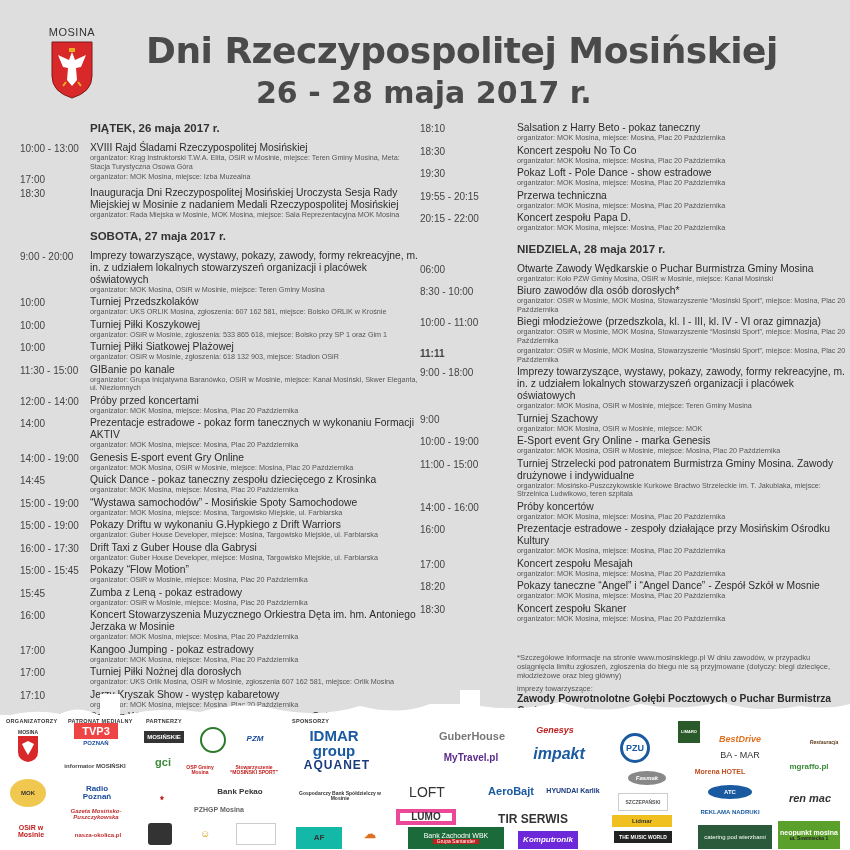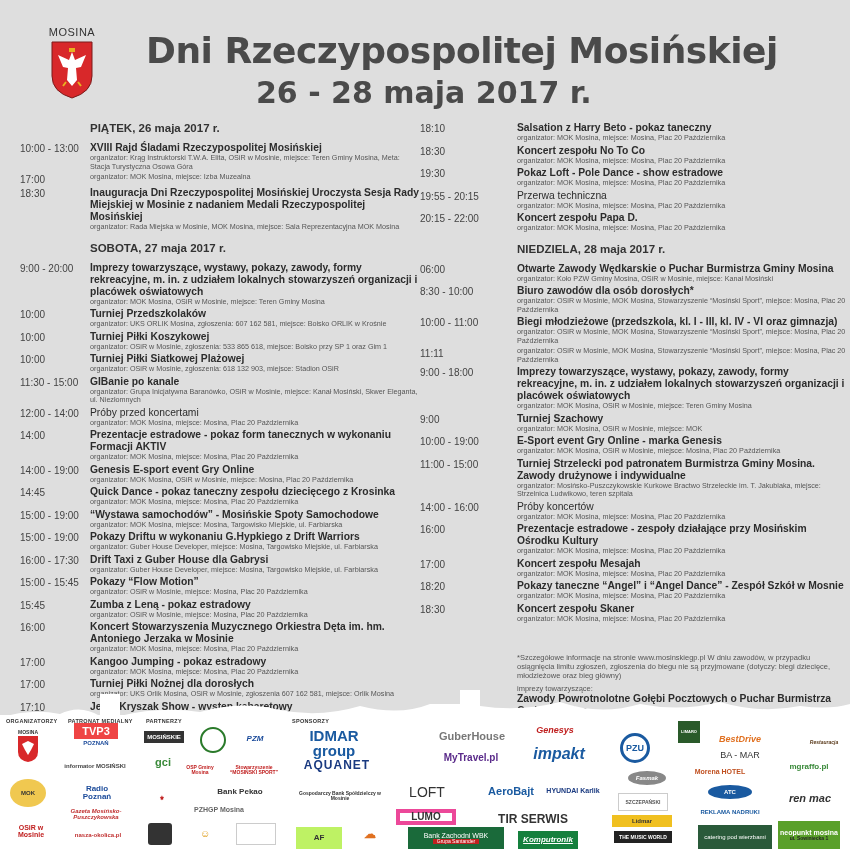--- a/index.html
+++ b/index.html
@@ -17,21 +17,21 @@
   .col-left { left: 20px; width: 400px; }
   .col-right { left: 517px; width: 330px; }
 
   .day-heading { font-weight: bold; font-size: 11.5px; color: #333; margin: 0 0 8px 70px; }
   .col-right .day-heading { margin-left: 0; }
   .event { display: flex; margin-bottom: 2px; }
   .time { width: 70px; flex: none; font-size: 10px; color: #444; padding-top: 1px; }
   .col-right .time { position: absolute; left: -420px; }
   .col-right .event { position: relative; }
   .ev-body { flex: 1; }
-  .ev-title { font-size: 10.3px; font-weight: bold; color: #2c2c2c; line-height: 12px; }
+  .ev-title { font-size: 10.3px; font-weight: normal; color: #2c2c2c; line-height: 12px; }
   .ev-title.plain { font-weight: normal; }
   .ev-org { font-size: 7.2px; color: #555; line-height: 8.5px; }
   .spacer { height: 8px; }
 
   .note { font-size: 7.5px; color: #555; line-height: 9px; }
   .note-title { font-size: 10.3px; font-weight: bold; color: #2c2c2c; line-height: 12px; }
 
   .skyline { position: absolute; left: 0; top: 690px; width: 850px; height: 40px; }
   .sponsors { position: absolute; left: 0; top: 715px; width: 850px; height: 135px; background: #fff; }
   .sp-label { position: absolute; font-size: 5.5px; color: #333; font-weight: bold; letter-spacing: 0.3px; }
@@ -273,21 +273,21 @@
         </div>
       </div>
       <div class="event" style="padding-left: 0px;">
         <div class="time" style="position: absolute; left: -97px; width: 90px;">10:00 - 11:00</div>
         <div class="ev-body">
           <div class="ev-title">Biegi młodzieżowe (przedszkola, kl. I - III, kl. IV - VI oraz gimnazja)</div>
           <div class="ev-org">organizator: OSiR w Mosinie, MOK Mosina, Stowarzyszenie “Mosiński Sport”, miejsce: Mosina, Plac 20 Października</div>
         </div>
       </div>
       <div class="event" style="padding-left: 0px;">
-        <div class="time" style="position: absolute; left: -97px; width: 90px;">11:11</div>
+        <div class="time" style="position: absolute; left: -97px; width: 90px; font-weight: bold;">11:11</div>
         <div class="ev-body">
           <div class="ev-org">organizator: OSiR w Mosinie, MOK Mosina, Stowarzyszenie “Mosiński Sport”, miejsce: Mosina, Plac 20 Października</div>
         </div>
       </div>
       <div class="event" style="padding-left: 0px;">
         <div class="time" style="position: absolute; left: -97px; width: 90px;">9:00 - 18:00</div>
         <div class="ev-body">
           <div class="ev-title">Imprezy towarzyszące, wystawy, pokazy, zawody, formy rekreacyjne, m. in. z udziałem lokalnych stowarzyszeń organizacji i placówek oświatowych</div>
           <div class="ev-org">organizator: MOK Mosina, OSiR w Mosinie, miejsce: Teren Gminy Mosina</div>
         </div>
@@ -401,34 +401,34 @@
   <div class="logo" style="left:152px;top:70px;width:20px;height:26px;font-size:6px;color:#c02020;">⚜</div>
   <div class="logo" style="left:208px;top:70px;width:64px;height:14px;font-size:8px;color:#333;">Bank Pekao</div>
   <div class="logo" style="left:184px;top:88px;width:70px;height:12px;font-size:7px;color:#666;">PZHGP Mosina</div>
   <div class="logo" style="left:148px;top:108px;width:24px;height:22px;background:#333;border-radius:3px;"></div>
   <div class="logo" style="left:190px;top:108px;width:30px;height:22px;font-size:10px;color:#e0a020;">☺</div>
   <div class="logo" style="left:236px;top:108px;width:40px;height:22px;border:1px solid #ccc;"></div>
 
   <div class="logo" style="left:292px;top:18px;width:84px;height:20px;font-size:15px;color:#1a5aa0;">IDMAR group</div>
   <div class="logo" style="left:298px;top:42px;width:78px;height:16px;font-size:12px;color:#1a3a80;letter-spacing:1px;">AQUANET</div>
   <div class="logo" style="left:292px;top:68px;width:96px;height:26px;font-size:5px;color:#333;">Gospodarczy Bank Spółdzielczy w Mosinie</div>
-  <div class="logo" style="left:296px;top:112px;width:46px;height:22px;background:#bef264;font-size:8px;color:#333;">AF</div>
+  <div class="logo" style="left:296px;top:112px;width:46px;height:22px;background:#14b8a6;font-size:8px;color:#333;">AF</div>
   <div class="logo" style="left:354px;top:108px;width:32px;height:22px;font-size:12px;color:#e07020;">☁</div>
 
   <div class="logo" style="left:430px;top:8px;width:84px;height:26px;font-size:11px;color:#777;">GuberHouse</div>
   <div class="logo" style="left:426px;top:36px;width:90px;height:14px;font-size:10px;color:#5a2a8a;">MyTravel.pl</div>
   <div class="logo" style="left:404px;top:66px;width:46px;height:22px;font-size:14px;color:#333;font-weight:normal;">LOFT</div>
   <div class="logo" style="left:396px;top:94px;width:60px;height:16px;font-size:10px;color:#333;border:4px solid #ec4899;">LUMO</div>
   <div class="logo" style="left:478px;top:66px;width:66px;height:20px;font-size:11px;color:#1a5aa0;">AeroBajt</div>
   <div class="logo" style="left:498px;top:96px;width:70px;height:16px;font-size:12px;color:#333;">TIR SERWIS</div>
   <div class="logo" style="left:408px;top:112px;width:96px;height:22px;background:#1a6a3a;color:#fff;font-size:7px;font-weight:normal;flex-direction:column;">
     <span>Bank Zachodni WBK</span>
       <span style="font-size:5px;background:#c02020;padding:0 4px">Grupa Santander</span>
   </div>
-  <div class="logo" style="left:518px;top:116px;width:60px;height:18px;background:#15803d;color:#fff;font-size:8px;font-style:italic;text-decoration:underline;">Komputronik</div>
+  <div class="logo" style="left:518px;top:116px;width:60px;height:18px;background:#6d28d9;color:#fff;font-size:8px;font-style:italic;">Komputronik</div>
 
   <div class="logo" style="left:530px;top:8px;width:50px;height:14px;font-size:9px;color:#c02020;font-style:italic;">Genesys</div>
   <div class="logo" style="left:524px;top:28px;width:70px;height:22px;font-size:16px;color:#1a5aa0;font-style:italic;">impakt</div>
   <div class="logo" style="left:546px;top:60px;width:54px;height:30px;font-size:7px;color:#1a3a80;">HYUNDAI Karlik</div>
 
   <div class="logo" style="left:620px;top:18px;width:30px;height:30px;border-radius:50%;border:3px solid #1a5aa0;font-size:9px;color:#1a5aa0;">PZU</div>
   <div class="logo" style="left:628px;top:56px;width:38px;height:14px;border-radius:50%;background:#888;color:#fff;font-size:6px;font-style:italic;">Fasmak</div>
   <div class="logo" style="left:618px;top:78px;width:50px;height:18px;border:1px solid #ccc;font-size:5px;color:#555;">SZCZEPAŃSKI</div>
   <div class="logo" style="left:612px;top:100px;width:60px;height:12px;background:#f0c020;font-size:6px;color:#333;">Lidmar</div>
   <div class="logo" style="left:614px;top:116px;width:58px;height:12px;background:#222;color:#fff;font-size:5px;">THE MUSIC WORLD</div>

